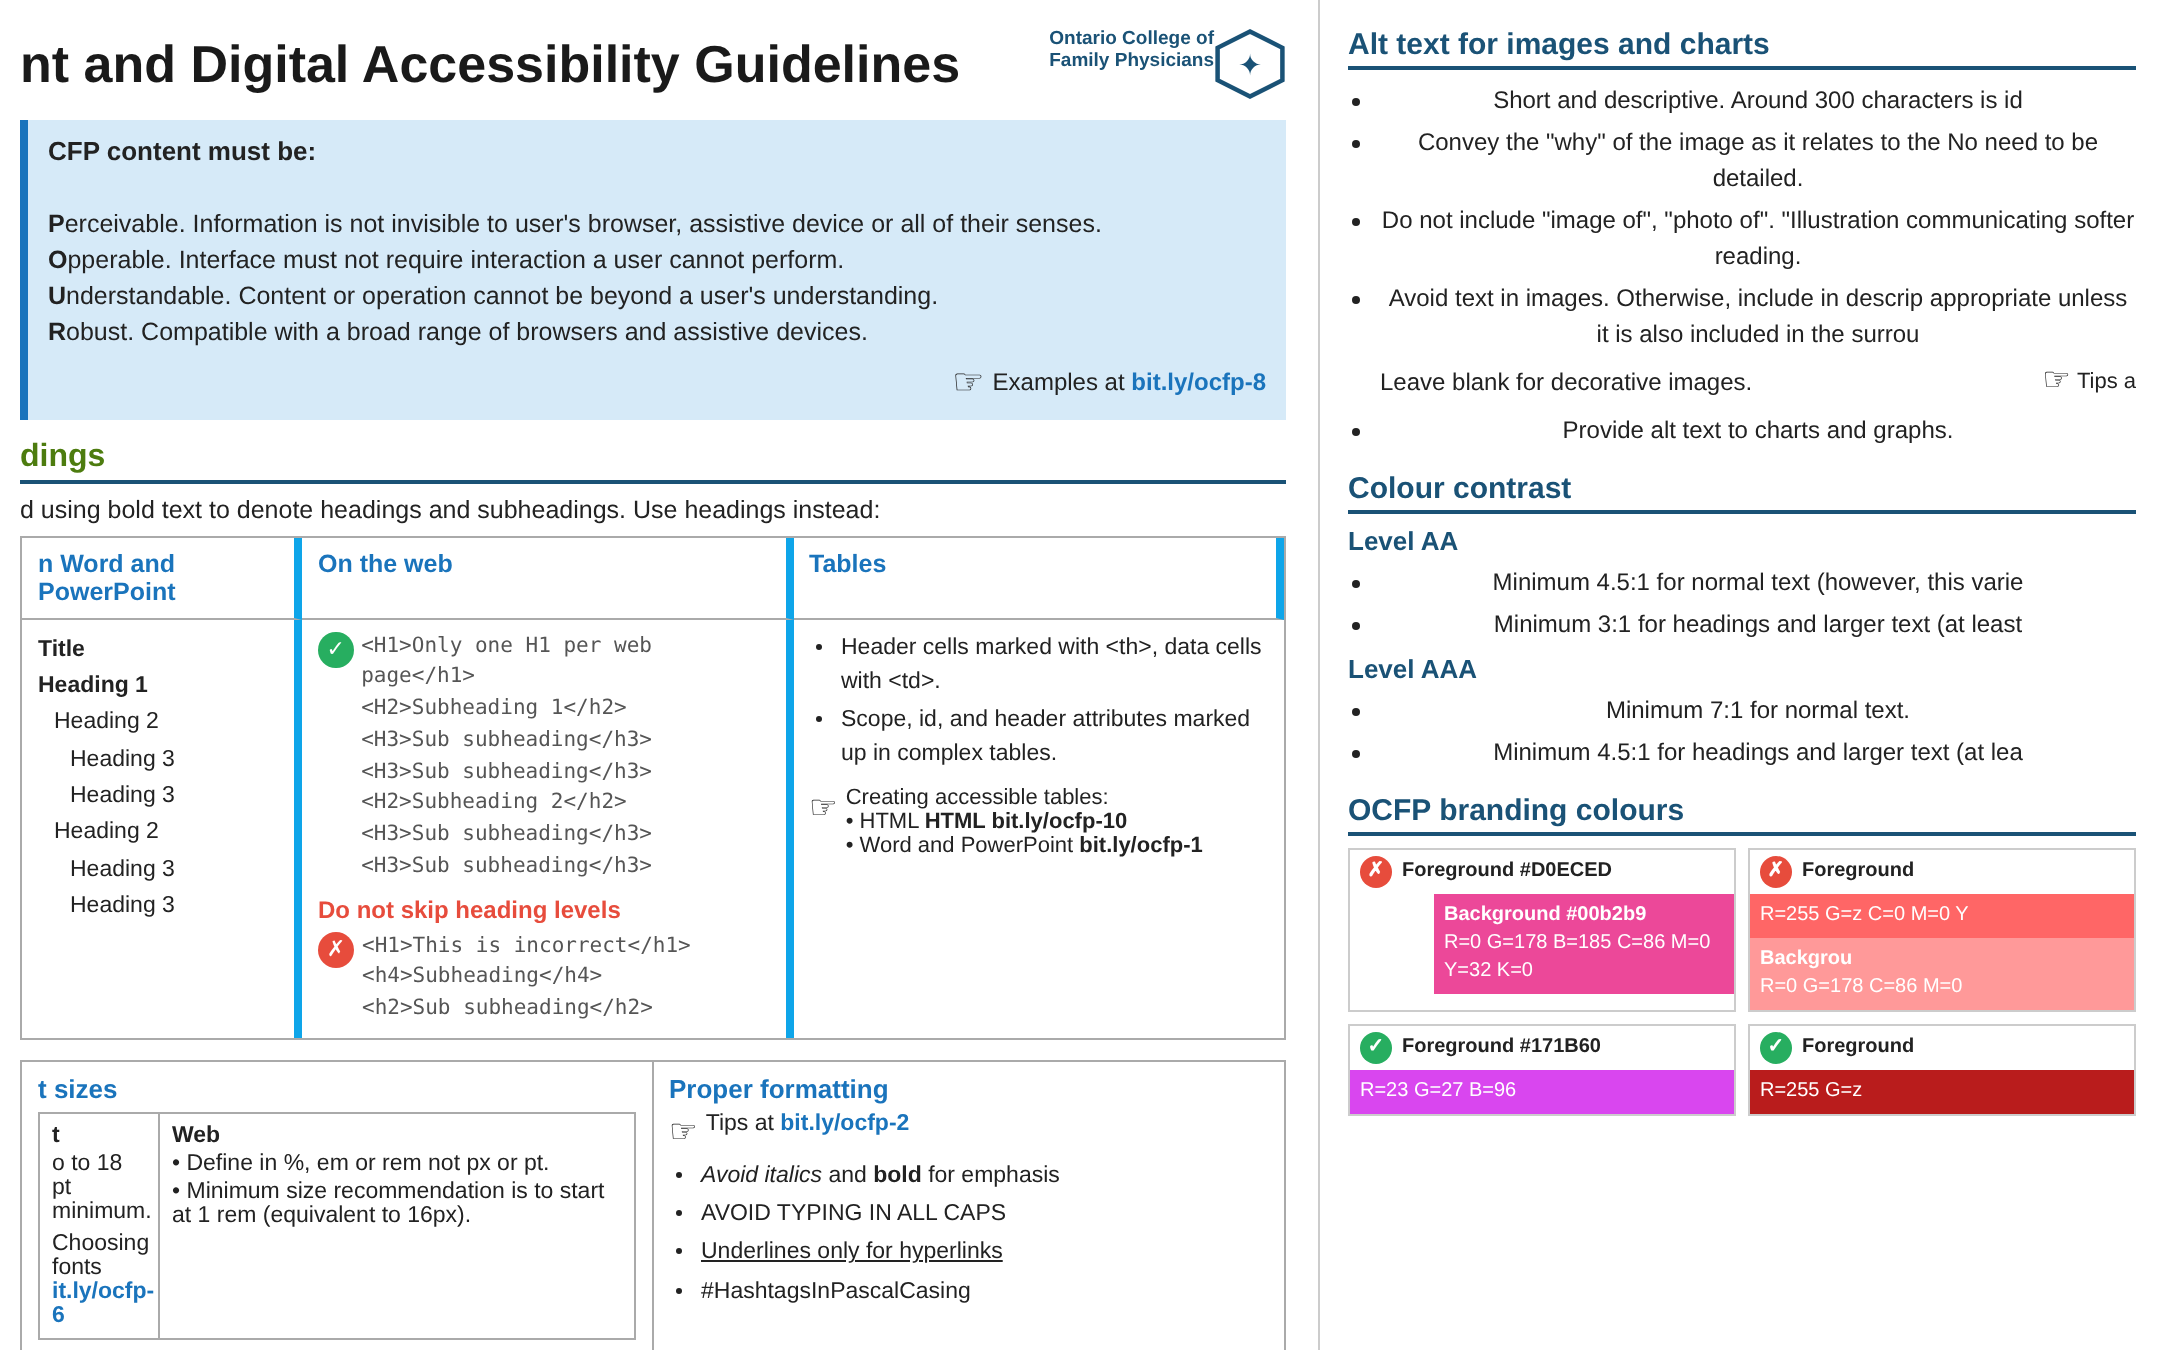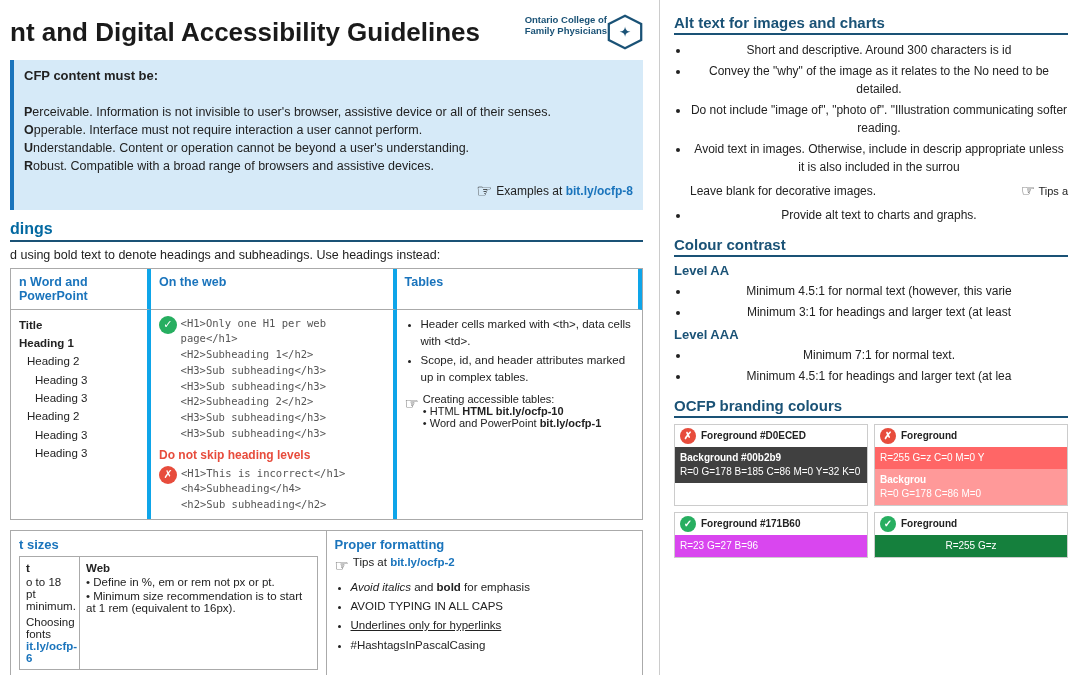--- a/index.html
+++ b/index.html
@@ -92,21 +92,21 @@
     .examples-link {
       font-size: 12px;
       color: #1a74bc;
       font-weight: bold;
     }
 
     
     .section-title {
       font-size: 16px;
       font-weight: bold;
-      color: #0369a1;
+      color: #4d7c0f;
       border-bottom: 2px solid #1a5276;
       padding-bottom: 2px;
       margin-bottom: 6px;
     }
     .section-subtitle {
       font-size: 12.5px;
       margin-bottom: 6px;
     }
 
     
@@ -466,21 +466,21 @@
 
     <div class="rp-section">
       <div class="rp-section-title">OCFP branding colours</div>
       <div class="branding-grid">
 
         <div class="brand-swatch">
           <div class="swatch-header">
             <span class="swatch-badge swatch-bad">✗</span>
             <span>Foreground #D0ECED</span>
           </div>
-          <div class="swatch-bg" style="background:#404040;color:white;">
+          <div class="swatch-bg" style="background:#ec4899;color:white;margin-left:42px;">
             <div style="font-weight:bold;">Background #00b2b9</div>
             <div>R=0 G=178 B=185
 C=86 M=0 Y=32 K=0</div>
           </div>
         </div>
 
         <div class="brand-swatch">
           <div class="swatch-header">
             <span class="swatch-badge swatch-bad">✗</span>
             <span>Foreground</span>
@@ -504,21 +504,21 @@
           <div class="swatch-fg color-171b60">
             <span>R=23 G=27 B=96</span>
           </div>
         </div>
 
         <div class="brand-swatch">
           <div class="swatch-header">
             <span class="swatch-badge swatch-good">✓</span>
             <span>Foreground</span>
           </div>
-          <div class="swatch-fg" style="background:#15803d;color:white;text-align:center;">
+          <div class="swatch-fg" style="background:#b91c1c;color:white;">
             <span>R=255 G=z</span>
           </div>
         </div>
 
       </div>
     </div>
 
   </div>
 </div>
 

